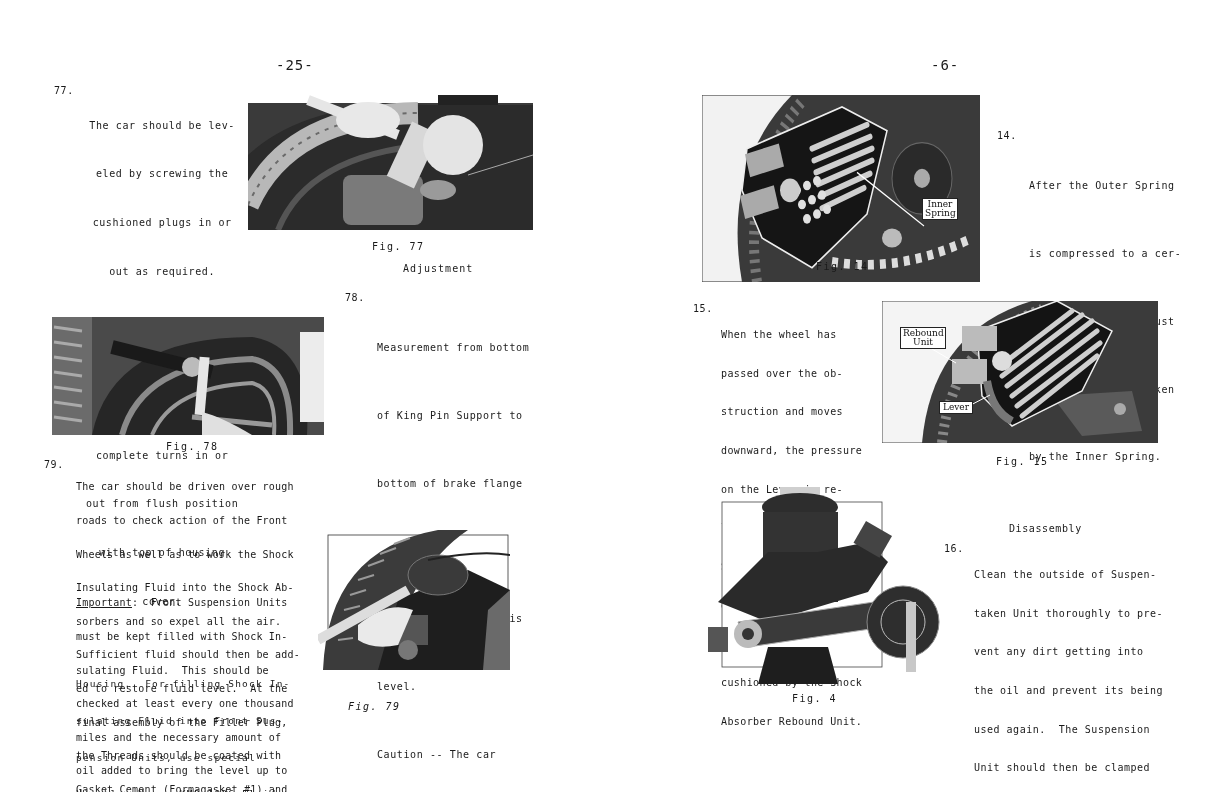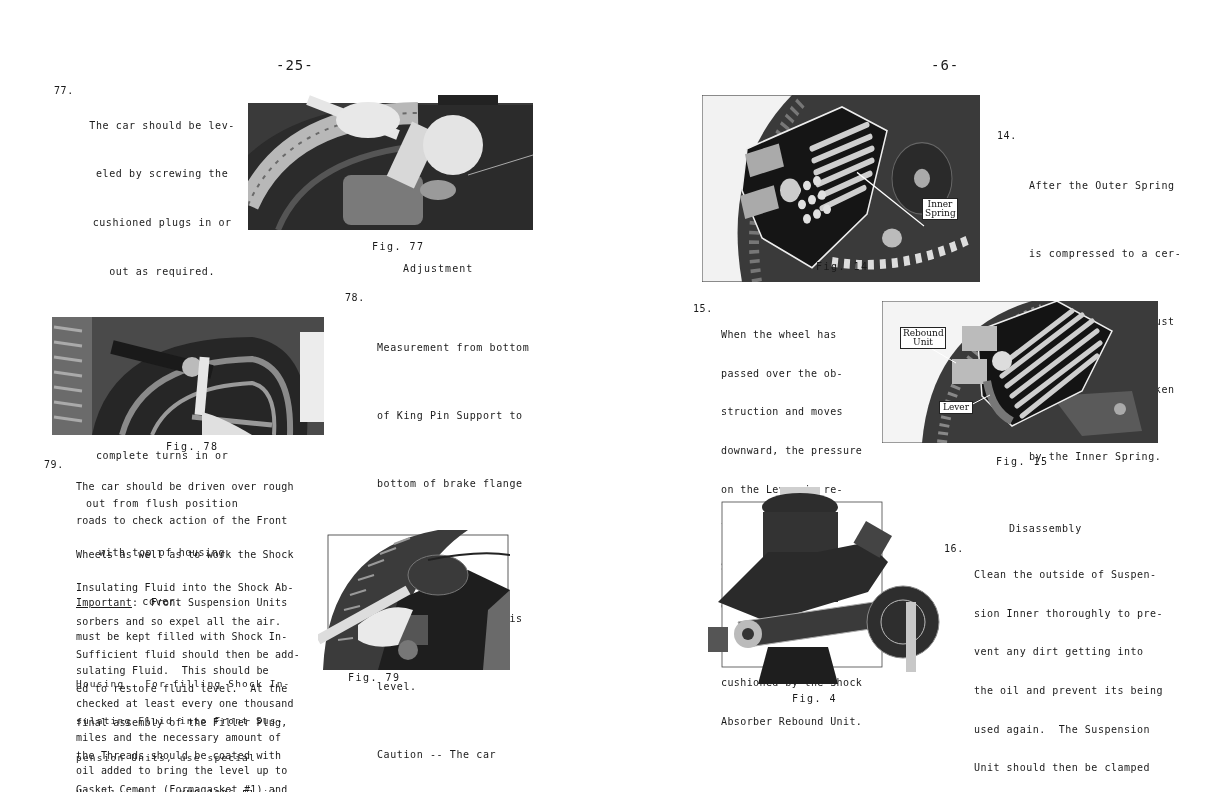--- a/index.html
+++ b/index.html
@@ -162,21 +162,21 @@
     <path d="M60 140 L80 70 L150 40 L192 60 L192 140 Z" fill="#1e1e1e"></path>
     <ellipse cx="120" cy="45" rx="30" ry="20" fill="#3a3a3a" stroke="#777"></ellipse>
     <rect x="70" y="85" width="40" height="30" fill="#555"></rect>
     <circle cx="90" cy="120" r="10" fill="#777"></circle>
     <path d="M0 110 L90 60" stroke="#ddd" stroke-width="10"></path>
     <path d="M40 95 Q70 70 95 80 L80 115 Q55 120 40 110 Z" fill="#eaeaea"></path>
     <path d="M110 30 Q160 20 192 25" stroke="#222" stroke-width="2" fill="none"></path>
     <path d="M170 80 L192 60 L192 140 L165 140 Z" fill="#6a6a6a"></path>
   </svg>
 </div>
-<div class="abs cap" style="left:348px;top:672px;">Fig. 79</div>
+<div class="abs cap" style="left:348px;top:701px;font-style:italic;">Fig. 79</div>
 
 <div class="abs pnum" style="left:931px;top:57px;">-6-</div>
 
 <div class="photo" style="left:702px;top:95px;width:278px;height:187px;">
   <svg viewBox="0 0 278 157" preserveAspectRatio="none">
     <rect width="278" height="157" fill="#f2f2f2" stroke="#444"></rect>
     <path d="M40 157 Q20 60 90 0 L278 0 L278 157 Z" fill="#3a3a3a"></path>
     <path d="M55 157 Q40 70 100 5" stroke="#777" stroke-width="10" fill="none" stroke-dasharray="3 5"></path>
     <path d="M130 140 Q200 150 270 120" stroke="#ddd" stroke-width="8" fill="none" stroke-dasharray="6 6"></path>
     <circle cx="220" cy="70" r="30" fill="#2a2a2a" stroke="#666"></circle>
@@ -285,20 +285,20 @@
     <rect x="0" y="145" width="20" height="25" fill="#555"></rect>
   </svg>
 </div>
 <div class="abs cap" style="left:792px;top:693px;">Fig. 4</div>
 
 <div>
   <div class="abs txt" style="left:1009px;top:523px;">Disassembly</div>
   <span class="num" style="left:944px;top:543px;">16.</span>
   <div class="abs txt" style="left:974px;top:543px;line-height:12.9px;letter-spacing:0.5px;">
     <div>Clean the outside of Suspen-</div>
-    <div>sion Inner thoroughly to pre-</div>
+    <div>taken Unit thoroughly to pre-</div>
     <div>vent any dirt getting into</div>
     <div>the oil and prevent its being</div>
     <div>used again.  The Suspension</div>
     <div>Unit should then be clamped</div>
     
   </div>
 </div>
 
 </body></html>

